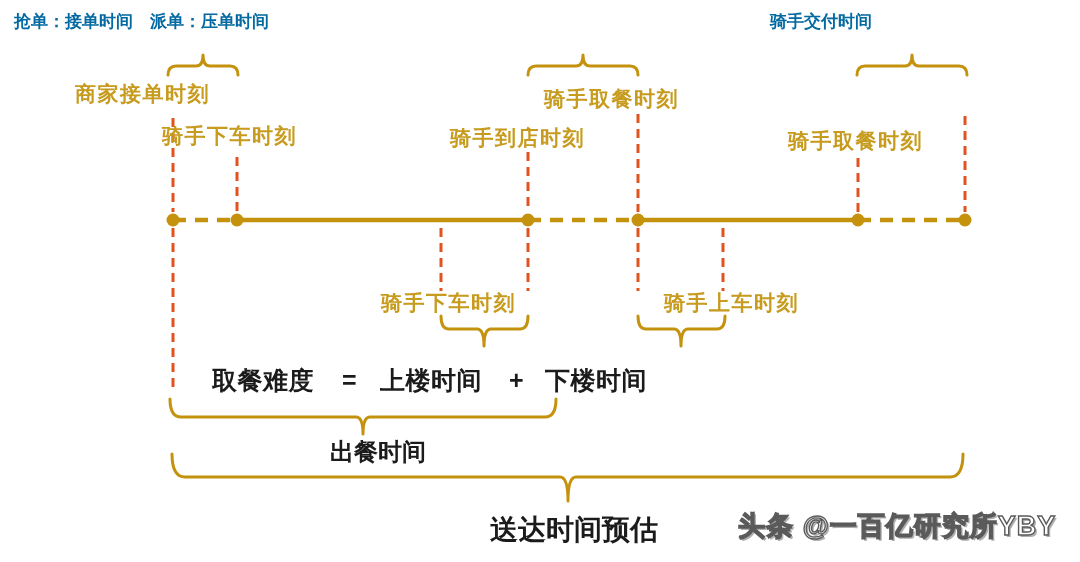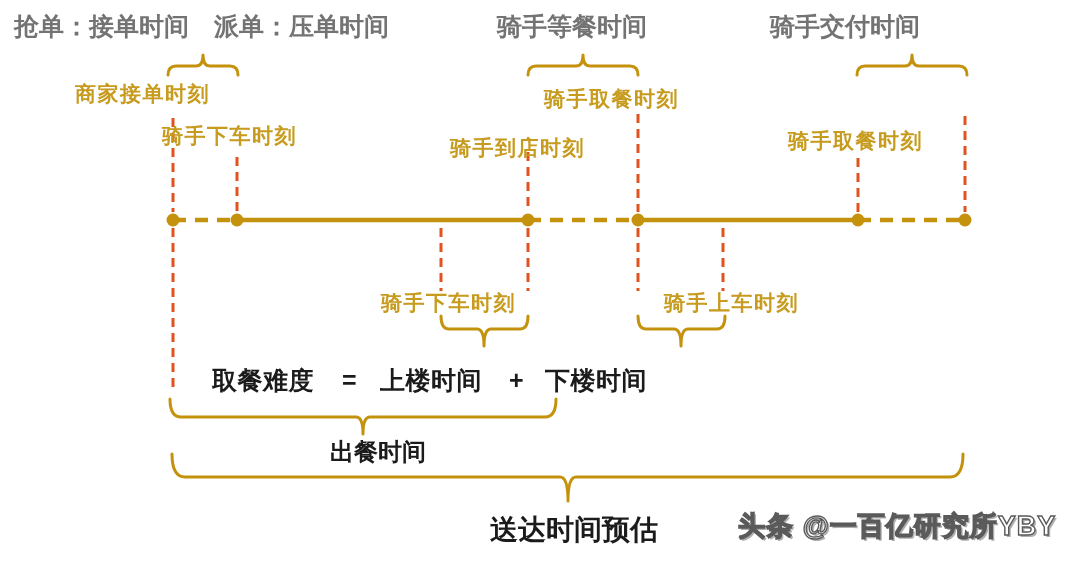--- a/index.html
+++ b/index.html
@@ -5,21 +5,21 @@
   html,body{margin:0;padding:0;background:#ffffff;}
   #canvas{
     position:relative;
     width:1080px;height:562px;
     background:#ffffff;
     overflow:hidden;
     font-family:"Liberation Sans","DejaVu Sans",sans-serif;
   }
   #gfx{position:absolute;left:0;top:0;width:1080px;height:562px;}
   .lbl{position:absolute;white-space:nowrap;line-height:1.15;}
-  .heading{font-size:25px;font-weight:bold;color:#737373;}
+  .heading{font-size:17px;font-weight:bold;color:#0369a1;}
   .gold{font-size:21px;font-weight:bold;color:#c79b1e;letter-spacing:1.5px;}
   .formula{font-size:25px;font-weight:bold;color:#1b1b1b;letter-spacing:0.5px;}
   .span-label{font-weight:bold;color:#1b1b1b;}
   .watermark{
     font-size:27px;font-weight:bold;letter-spacing:1px;
     color:#ffffff;
     -webkit-text-stroke:1.4px #5a5a5a;
     text-shadow:2px 2px 0 rgba(110,110,110,0.55);
   }
 </style>
@@ -72,26 +72,25 @@
 
       <path d="M638 316 Q638 329 646 329 L674 329 Q681 329 681 346 Q681 329 688 329 L717 329 Q725 329 725 316"></path>
 
       <path d="M170 399 Q170 417 181 417 L356 417 Q363 417 363 434 Q363 417 370 417 L545 417 Q556 417 556 399"></path>
 
       <path d="M172 454 Q172 477 185 477 L560 477 Q568 477 568 501 Q568 477 576 477 L950 477 Q963 477 963 454"></path>
     </g>
   </svg>
 
   <div class="lbl heading" style="left:14px;top:12px;">抢单：接单时间　派单：压单时间</div>
-  <div class="lbl heading" style="left:497px;top:12px;">骑手等餐时间</div>
   <div class="lbl heading" style="left:770px;top:12px;">骑手交付时间</div>
 
   <div class="lbl gold" style="left:75px;top:82px;">商家接单时刻</div>
   <div class="lbl gold" style="left:162px;top:124px;">骑手下车时刻</div>
-  <div class="lbl gold" style="left:450px;top:126px;margin-top:10px;">骑手到店时刻</div>
+  <div class="lbl gold" style="left:450px;top:126px;">骑手到店时刻</div>
   <div class="lbl gold" style="left:544px;top:87px;">骑手取餐时刻</div>
   <div class="lbl gold" style="left:788px;top:129px;">骑手取餐时刻</div>
   <div class="lbl gold" style="left:381px;top:291px;">骑手下车时刻</div>
   <div class="lbl gold" style="left:664px;top:291px;">骑手上车时刻</div>
 
   <div class="lbl formula" style="left:212px;top:366px;">取餐难度</div>
   <div class="lbl formula" style="left:342px;top:366px;">=</div>
   <div class="lbl formula" style="left:380px;top:366px;">上楼时间</div>
   <div class="lbl formula" style="left:509px;top:366px;">+</div>
   <div class="lbl formula" style="left:545px;top:366px;">下楼时间</div>

